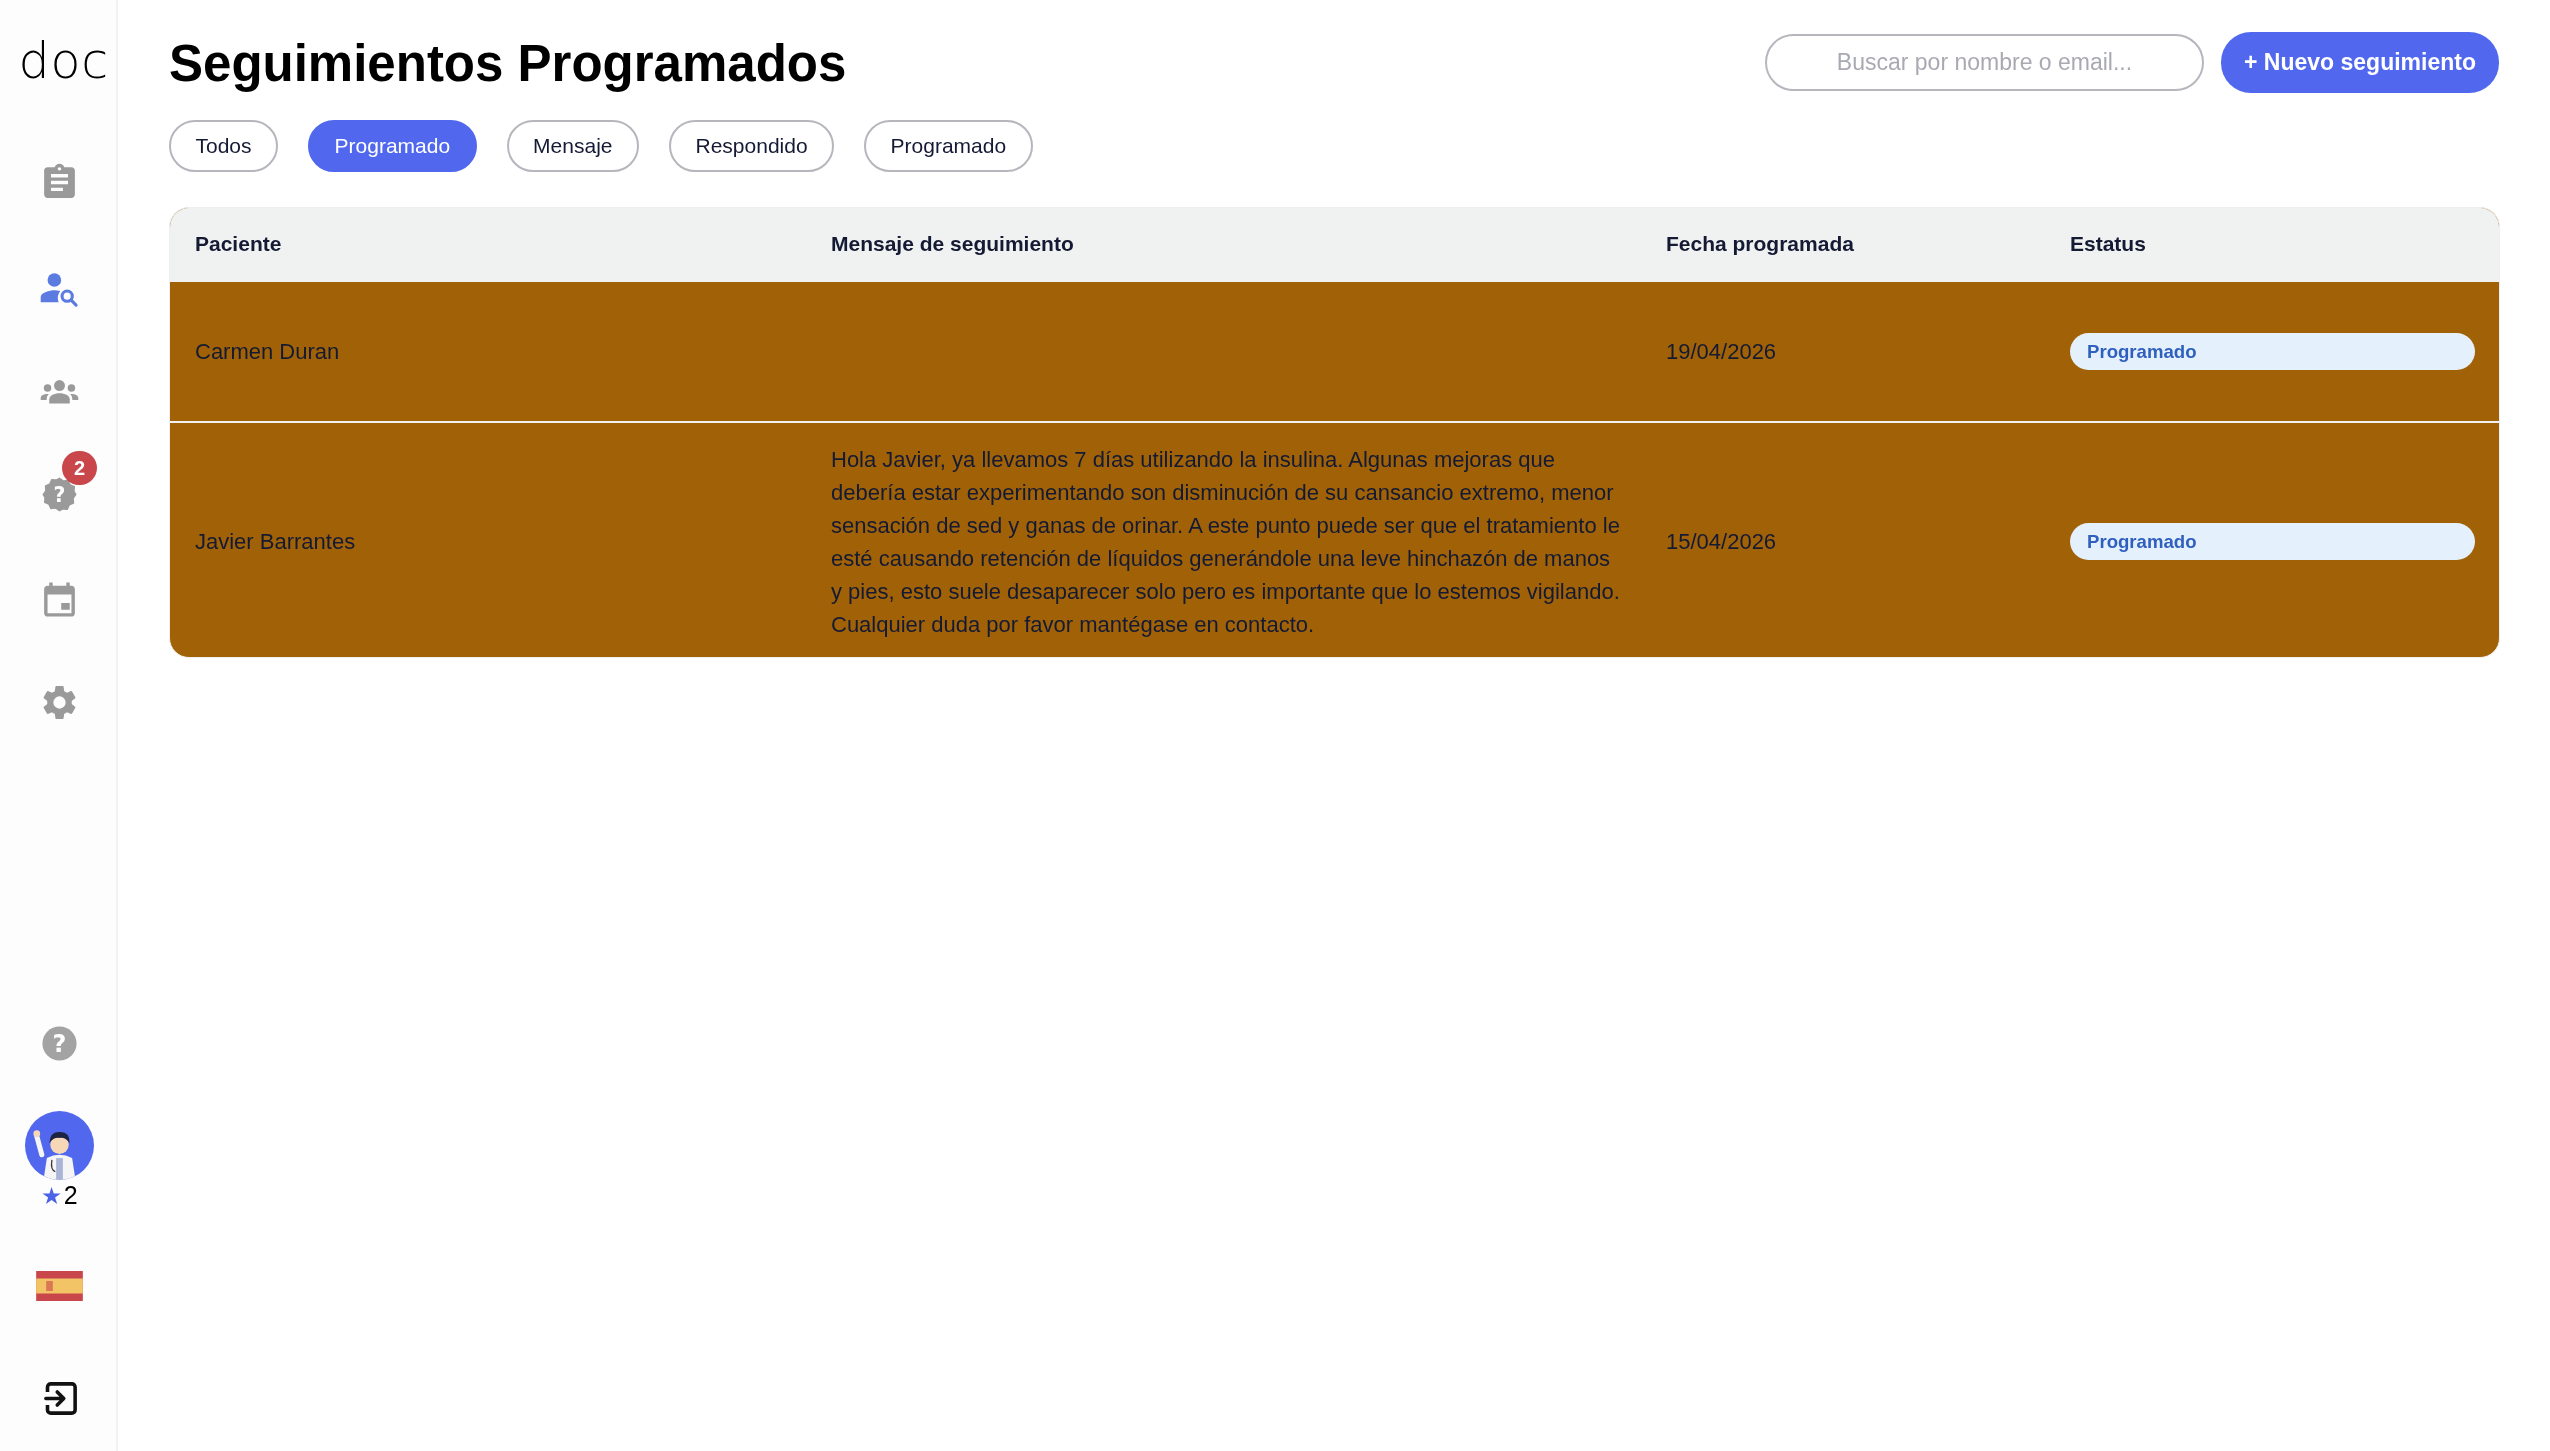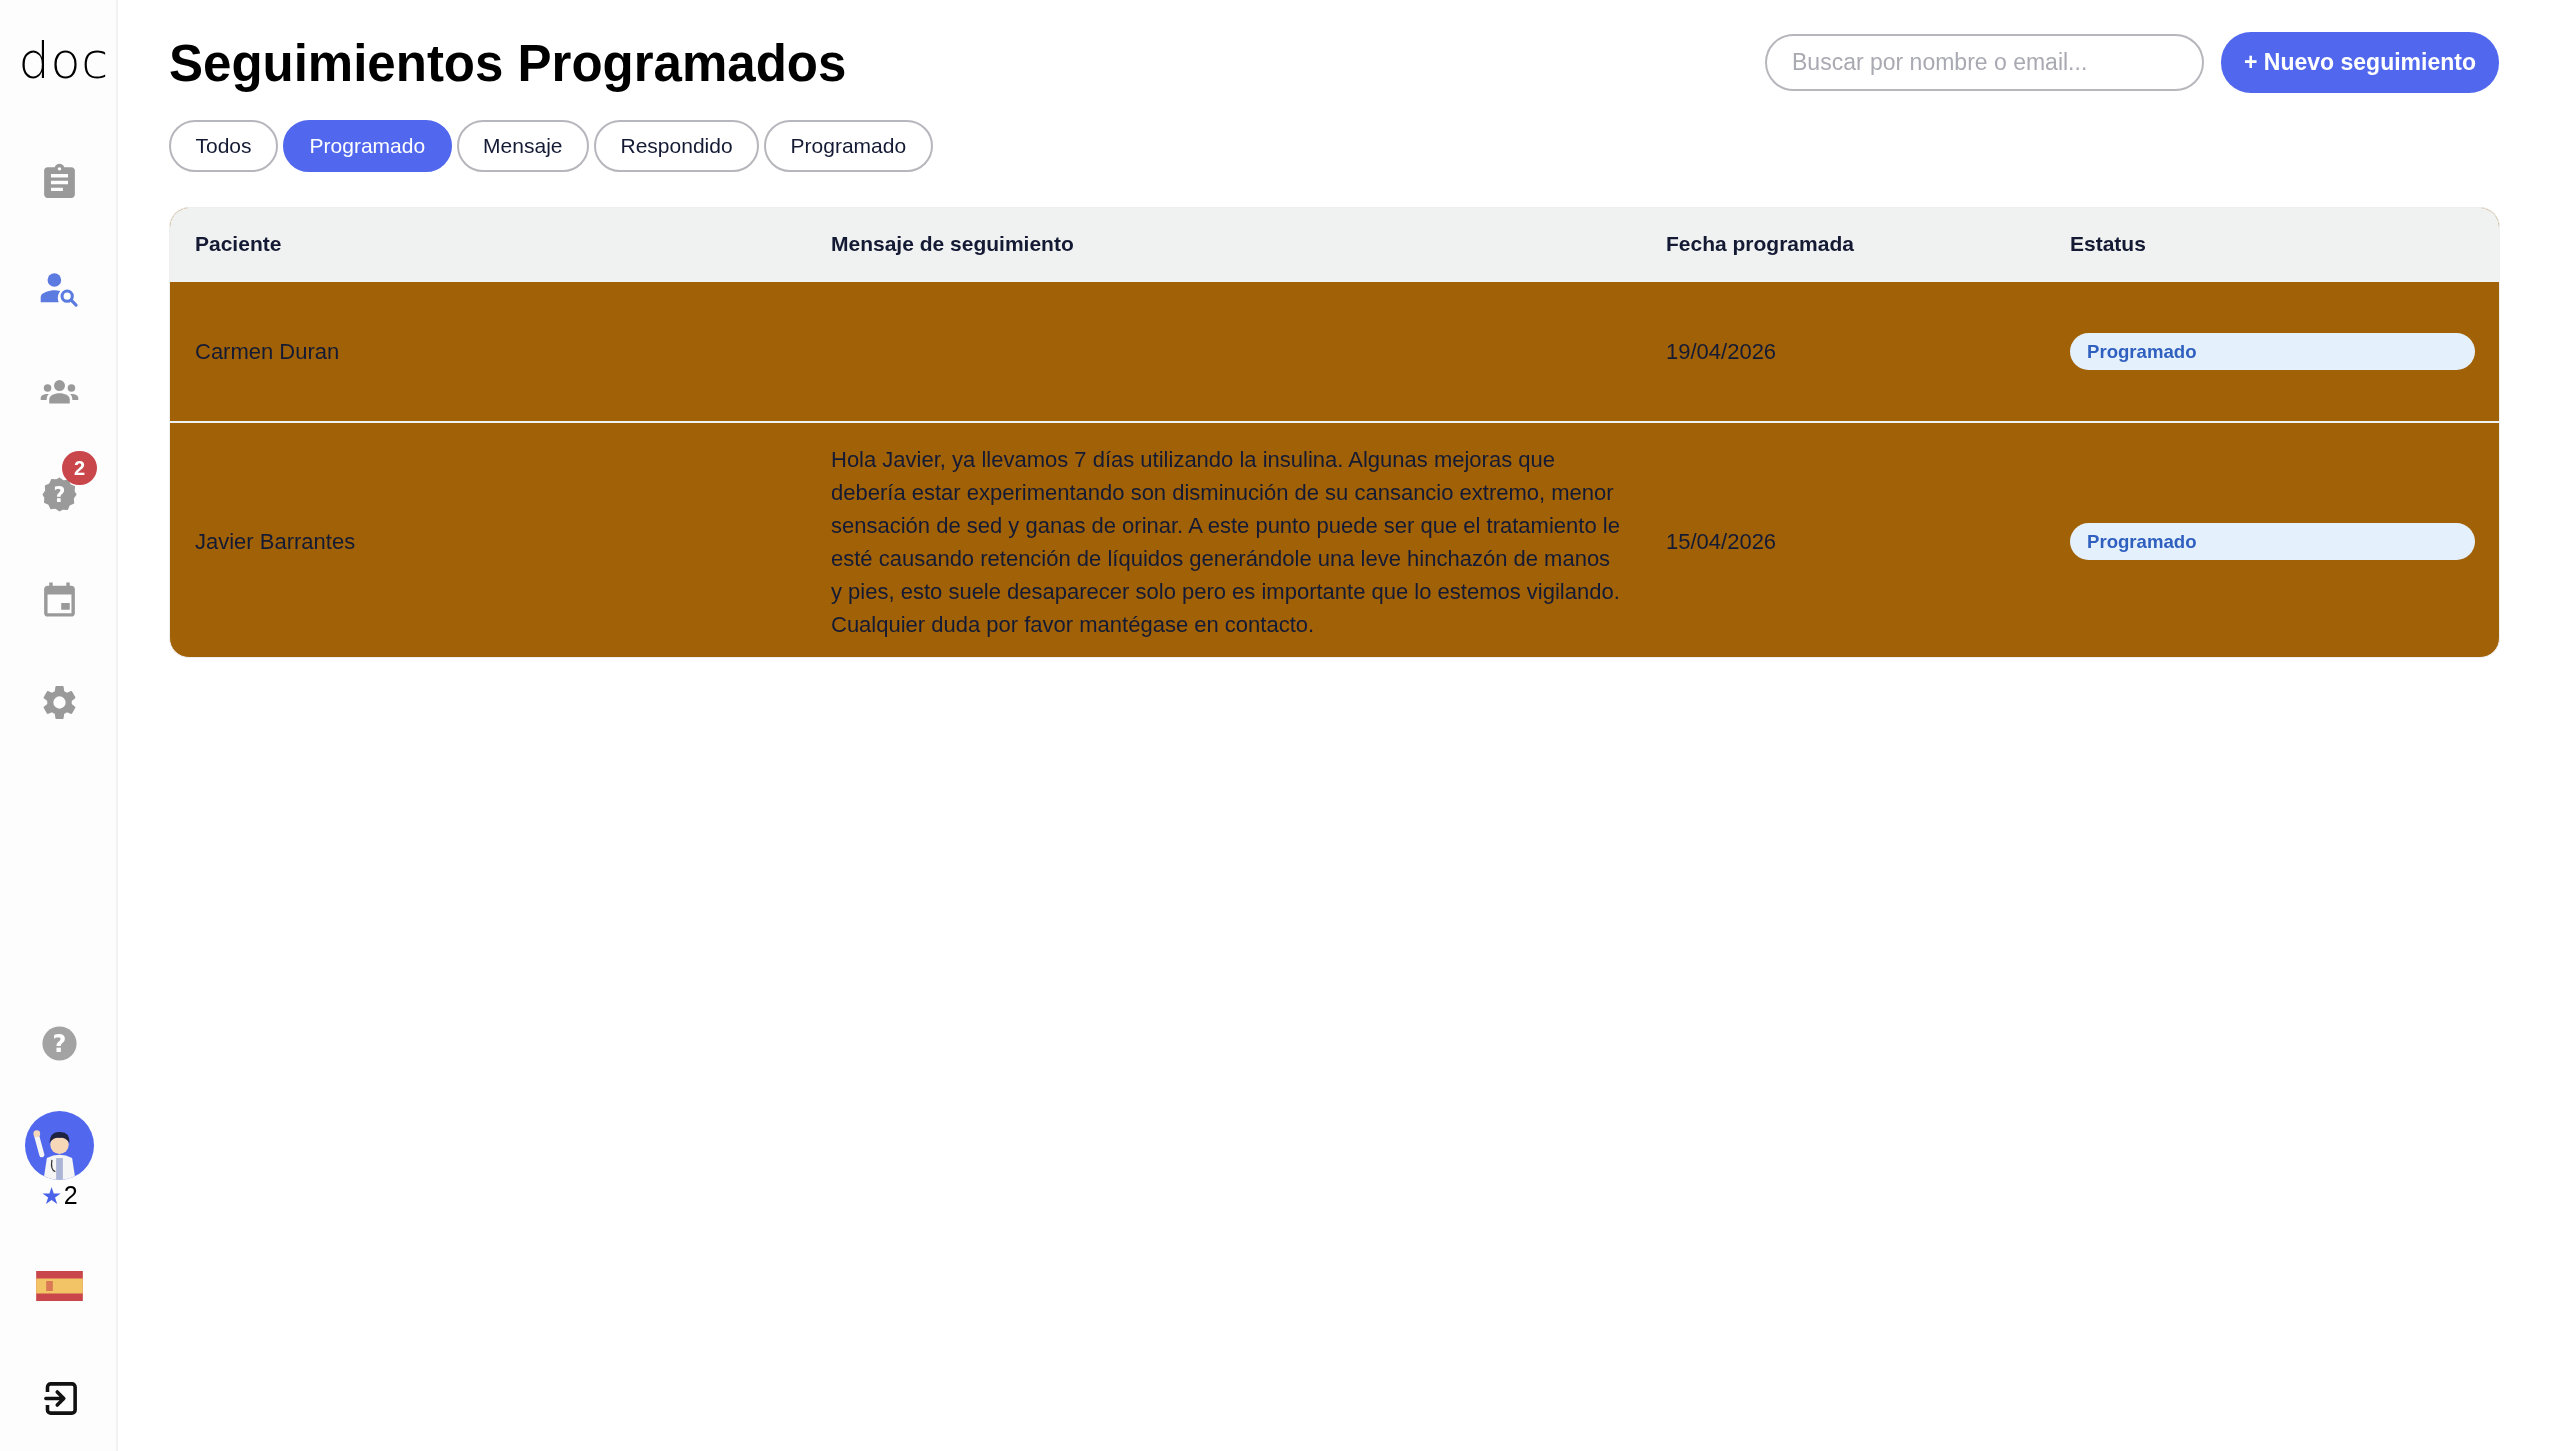--- a/index.html
+++ b/index.html
@@ -13,26 +13,26 @@
   .nav-icon svg { width: 41px; height: 41px; }
   .badge { position: absolute; left: 62px; top: 451px; width: 35px; height: 34px; border-radius: 17px; background: #c9464a; color: #fff; font-size: 20px; font-weight: bold; display: flex; align-items: center; justify-content: center; }
   .avatar { position: absolute; left: 25px; top: 1111px; width: 69px; height: 69px; border-radius: 50%; background: #5168ee; overflow: hidden; cursor: pointer; }
   .stars { position: absolute; left: 41px; top: 1181px; font-size: 25px; color: #000; display: flex; align-items: center; gap: 1.7px; }
   .stars .star { color: #4a63e8; font-size: 23.6px; }
   .flag { position: absolute; left: 36px; top: 1271px; width: 47px; height: 30px; cursor: pointer; }
   .logout { position: absolute; left: 41px; top: 1379px; width: 39px; height: 39px; cursor: pointer; }
 
   
   .page-title { position: absolute; left: 169px; top: 32px; font-size: 51px; font-weight: 700; color: #000; line-height: 64px; }
-  .search { position: absolute; left: 1765px; top: 34px; width: 439px; height: 57px; border: 2.1px solid #b6b6bd; border-radius: 29px; padding: 0 25px; font-size: 23px; font-family: "Liberation Sans", sans-serif; color: #141a33; outline: none; background: #fff; }
+  .search { position: absolute; left: 1765px; top: 34px; width: 439px; height: 57px; border: 2.1px solid #b6b6bd; border-radius: 29px; padding: 0 25px; font-size: 23px; font-family: "Liberation Sans", sans-serif; color: #141a33; outline: none; background: #fff; text-align: center; }
   .search::placeholder { color: #a9a9b2; }
   .primary-btn { position: absolute; left: 2221px; top: 32px; width: 278px; height: 61px; border-radius: 30px; background: #5168ee; color: #fff; border: none; font-size: 23px; font-weight: bold; font-family: "Liberation Sans", sans-serif; cursor: pointer; }
 
   
-  .filters { position: absolute; left: 169px; top: 120px; display: flex; gap: 5px; }
+  .filters { position: absolute; left: 169px; top: 120px; display: flex; gap: 30px; }
   .pill { height: 52px; padding: 0 24.5px; border-radius: 26px; border: 2.1px solid #b6b6bd; background: #fff; color: #141a33; font-size: 21px; font-family: "Liberation Sans", sans-serif; cursor: pointer; display: flex; align-items: center; }
   .pill.active { background: #5168ee; border-color: #5168ee; color: #fff; }
 
   
   .table { position: absolute; left: 169px; top: 207px; width: 2331px; height: 451px; border: 1.7px solid #efefef; border-radius: 20px; overflow: hidden; background: #a16207; }
   .thead { height: 72px; background: #f0f2f2; position: relative; }
   .th { position: absolute; top: 0; height: 72px; display: flex; align-items: center; font-size: 21px; font-weight: bold; color: #141a33; }
   .row { position: relative; border-top: 2.5px solid #f1f2f3; }
   .row1 { height: 141px; }
   .row2 { height: 239px; }

